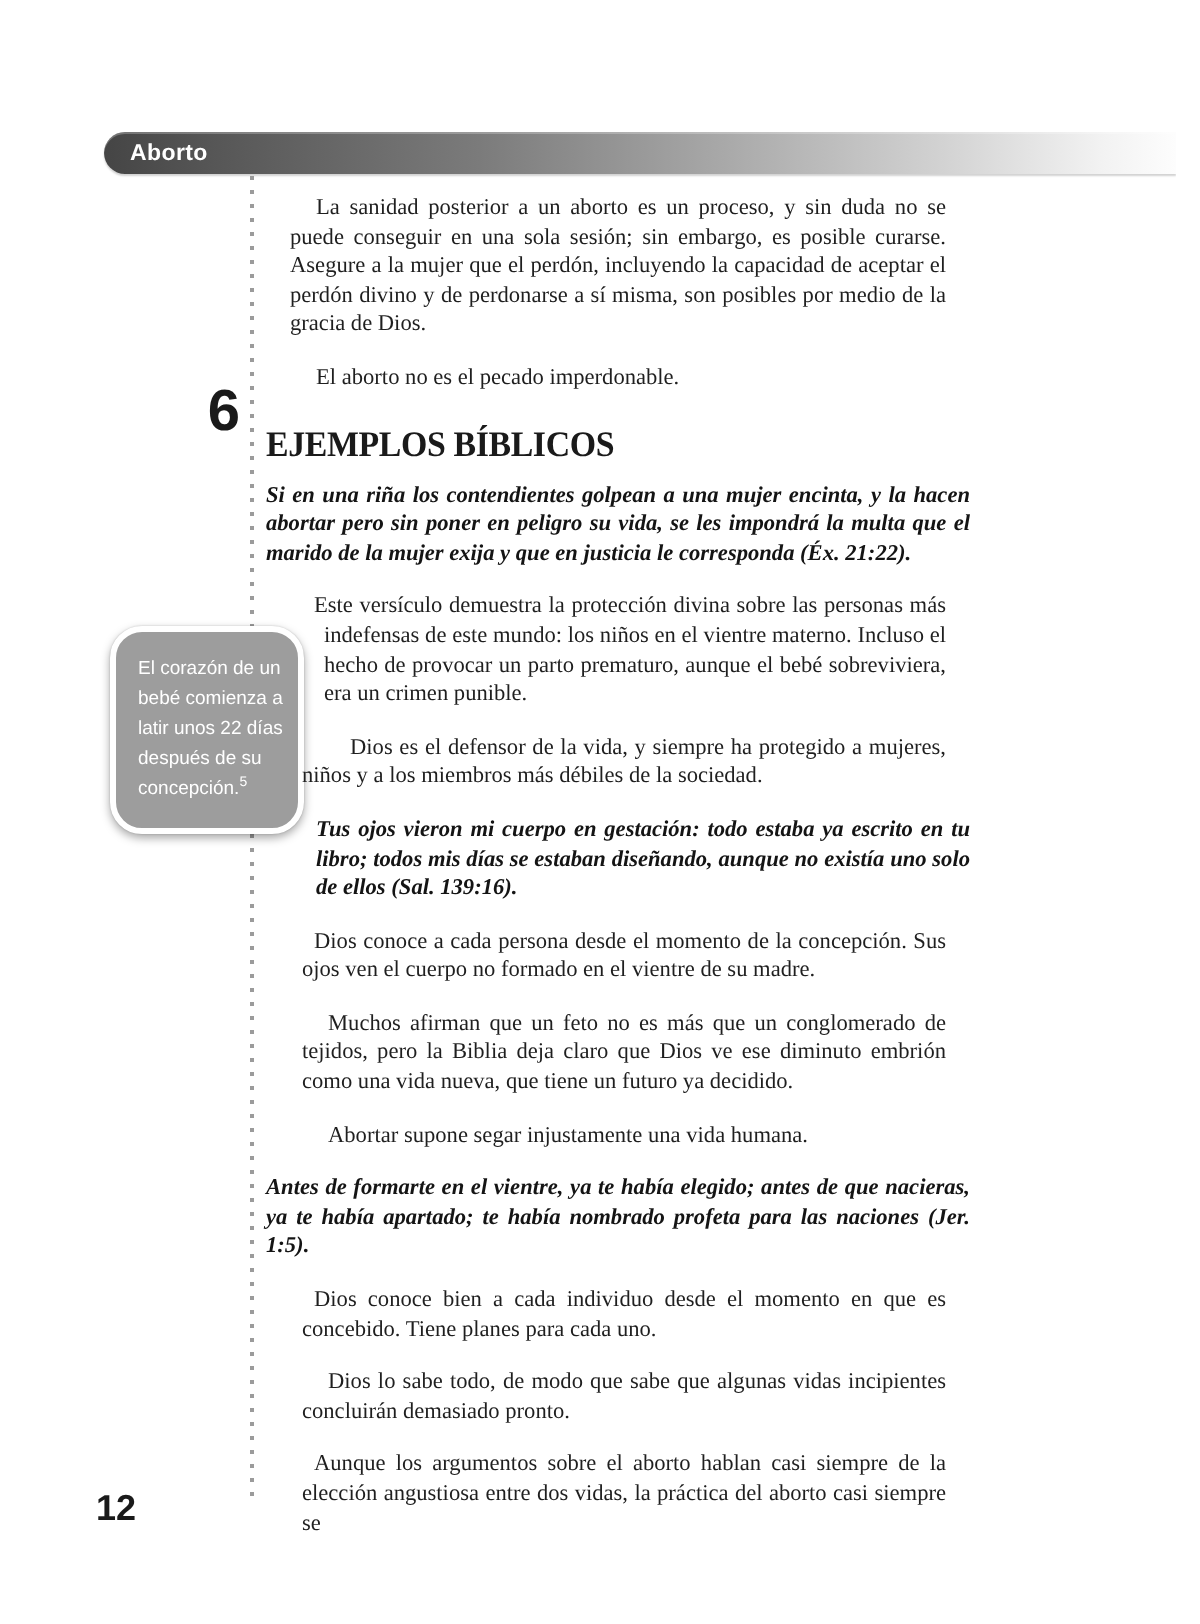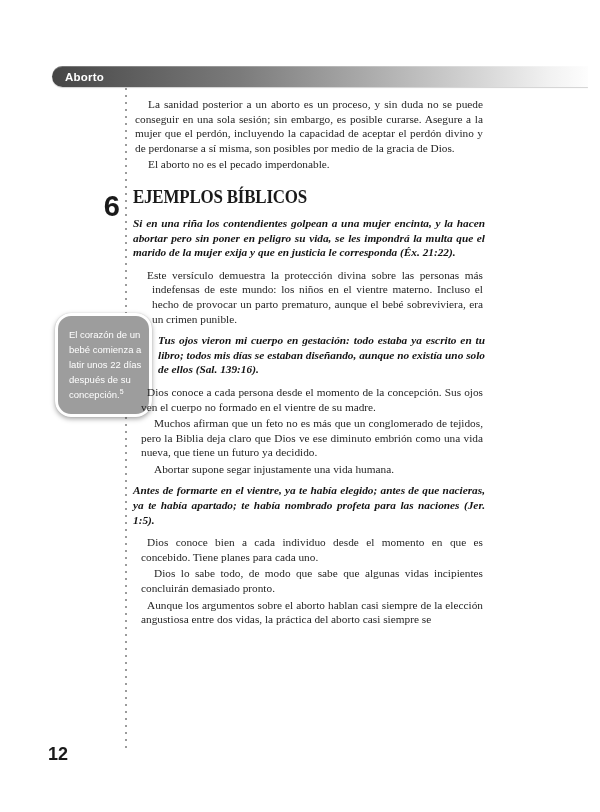--- a/index.html
+++ b/index.html
@@ -43,21 +43,21 @@
     font-family:"Liberation Sans", sans-serif; font-size:9.5px; line-height:15px;
     color:#ffffff; text-align:left;
   }
   .callout sup { font-size:7px; line-height:0; }
 
   
   .content {
     position:absolute; left:133px; top:90px; width:352px;
     font-size:11.3px; line-height:14.6px; color:#1f1f1f; text-align:justify;
   }
-  .content p { margin:2px; }
+  .content p { margin:12px; }
   .body.first { margin-top:7px; }
   .indent { text-indent:13px; }
   .indent-sm { text-indent:6px; }
 
   .section-title {
     margin:15px 0 9px 0; font-family:Liberation Serif, serif;
     font-weight:bold; font-size:18px; line-height:20px; color:#1a1a1a;
     letter-spacing:-0.2px; text-align:left;
   }
   .st-inner { display:inline-block; transform:scaleX(0.94); transform-origin:left center; }
@@ -100,20 +100,21 @@
 
     <p class="body first indent">La sanidad posterior a un aborto es un proceso, y sin duda no se puede conseguir en una sola sesión; sin embargo, es posible curarse. Asegure a la mujer que el perdón, incluyendo la capacidad de aceptar el perdón divino y de perdonarse a sí misma, son posibles por medio de la gracia de Dios.</p>
     <p class="body indent">El aborto no es el pecado imperdonable.</p>
 
     <h2 class="section-title"><span class="st-inner">EJEMPLOS BÍBLICOS</span></h2>
 
     <p class="quote">Si en una riña los contendientes golpean a una mujer encinta, y la hacen abortar pero sin poner en peligro su vida, se les impondrá la multa que el marido de la mujer exija y que en justicia le corresponda (Éx. 21:22).</p>
 
     <div class="group">
       <p class="body indent-sm"><span>Este versículo demuestra la protección divina sobre las personas más indefensas de este mundo: los niños en el vientre materno. Incluso el </span><span class="wrap-spacer"></span><span>hecho de provocar un parto prematuro, aunque el bebé sobreviviera, era un crimen punible.</span></p>
+      <p class="body indent">Dios es el defensor de la vida, y siempre ha protegido a mujeres, niños y a los miembros más débiles de la sociedad.</p>
     </div>
 
     <p class="quote quote-indent">Tus ojos vieron mi cuerpo en gestación: todo estaba ya escrito en tu libro; todos mis días se estaban diseñando, aunque no existía uno solo de ellos (Sal. 139:16).</p>
 
     <div class="group">
       <p class="body indent-sm">Dios conoce a cada persona desde el momento de la concepción. Sus ojos ven el cuerpo no formado en el vientre de su madre.</p>
       <p class="body indent">Muchos afirman que un feto no es más que un conglomerado de tejidos, pero la Biblia deja claro que Dios ve ese diminuto embrión como una vida nueva, que tiene un futuro ya decidido.</p>
       <p class="body indent">Abortar supone segar injustamente una vida humana.</p>
     </div>
 

